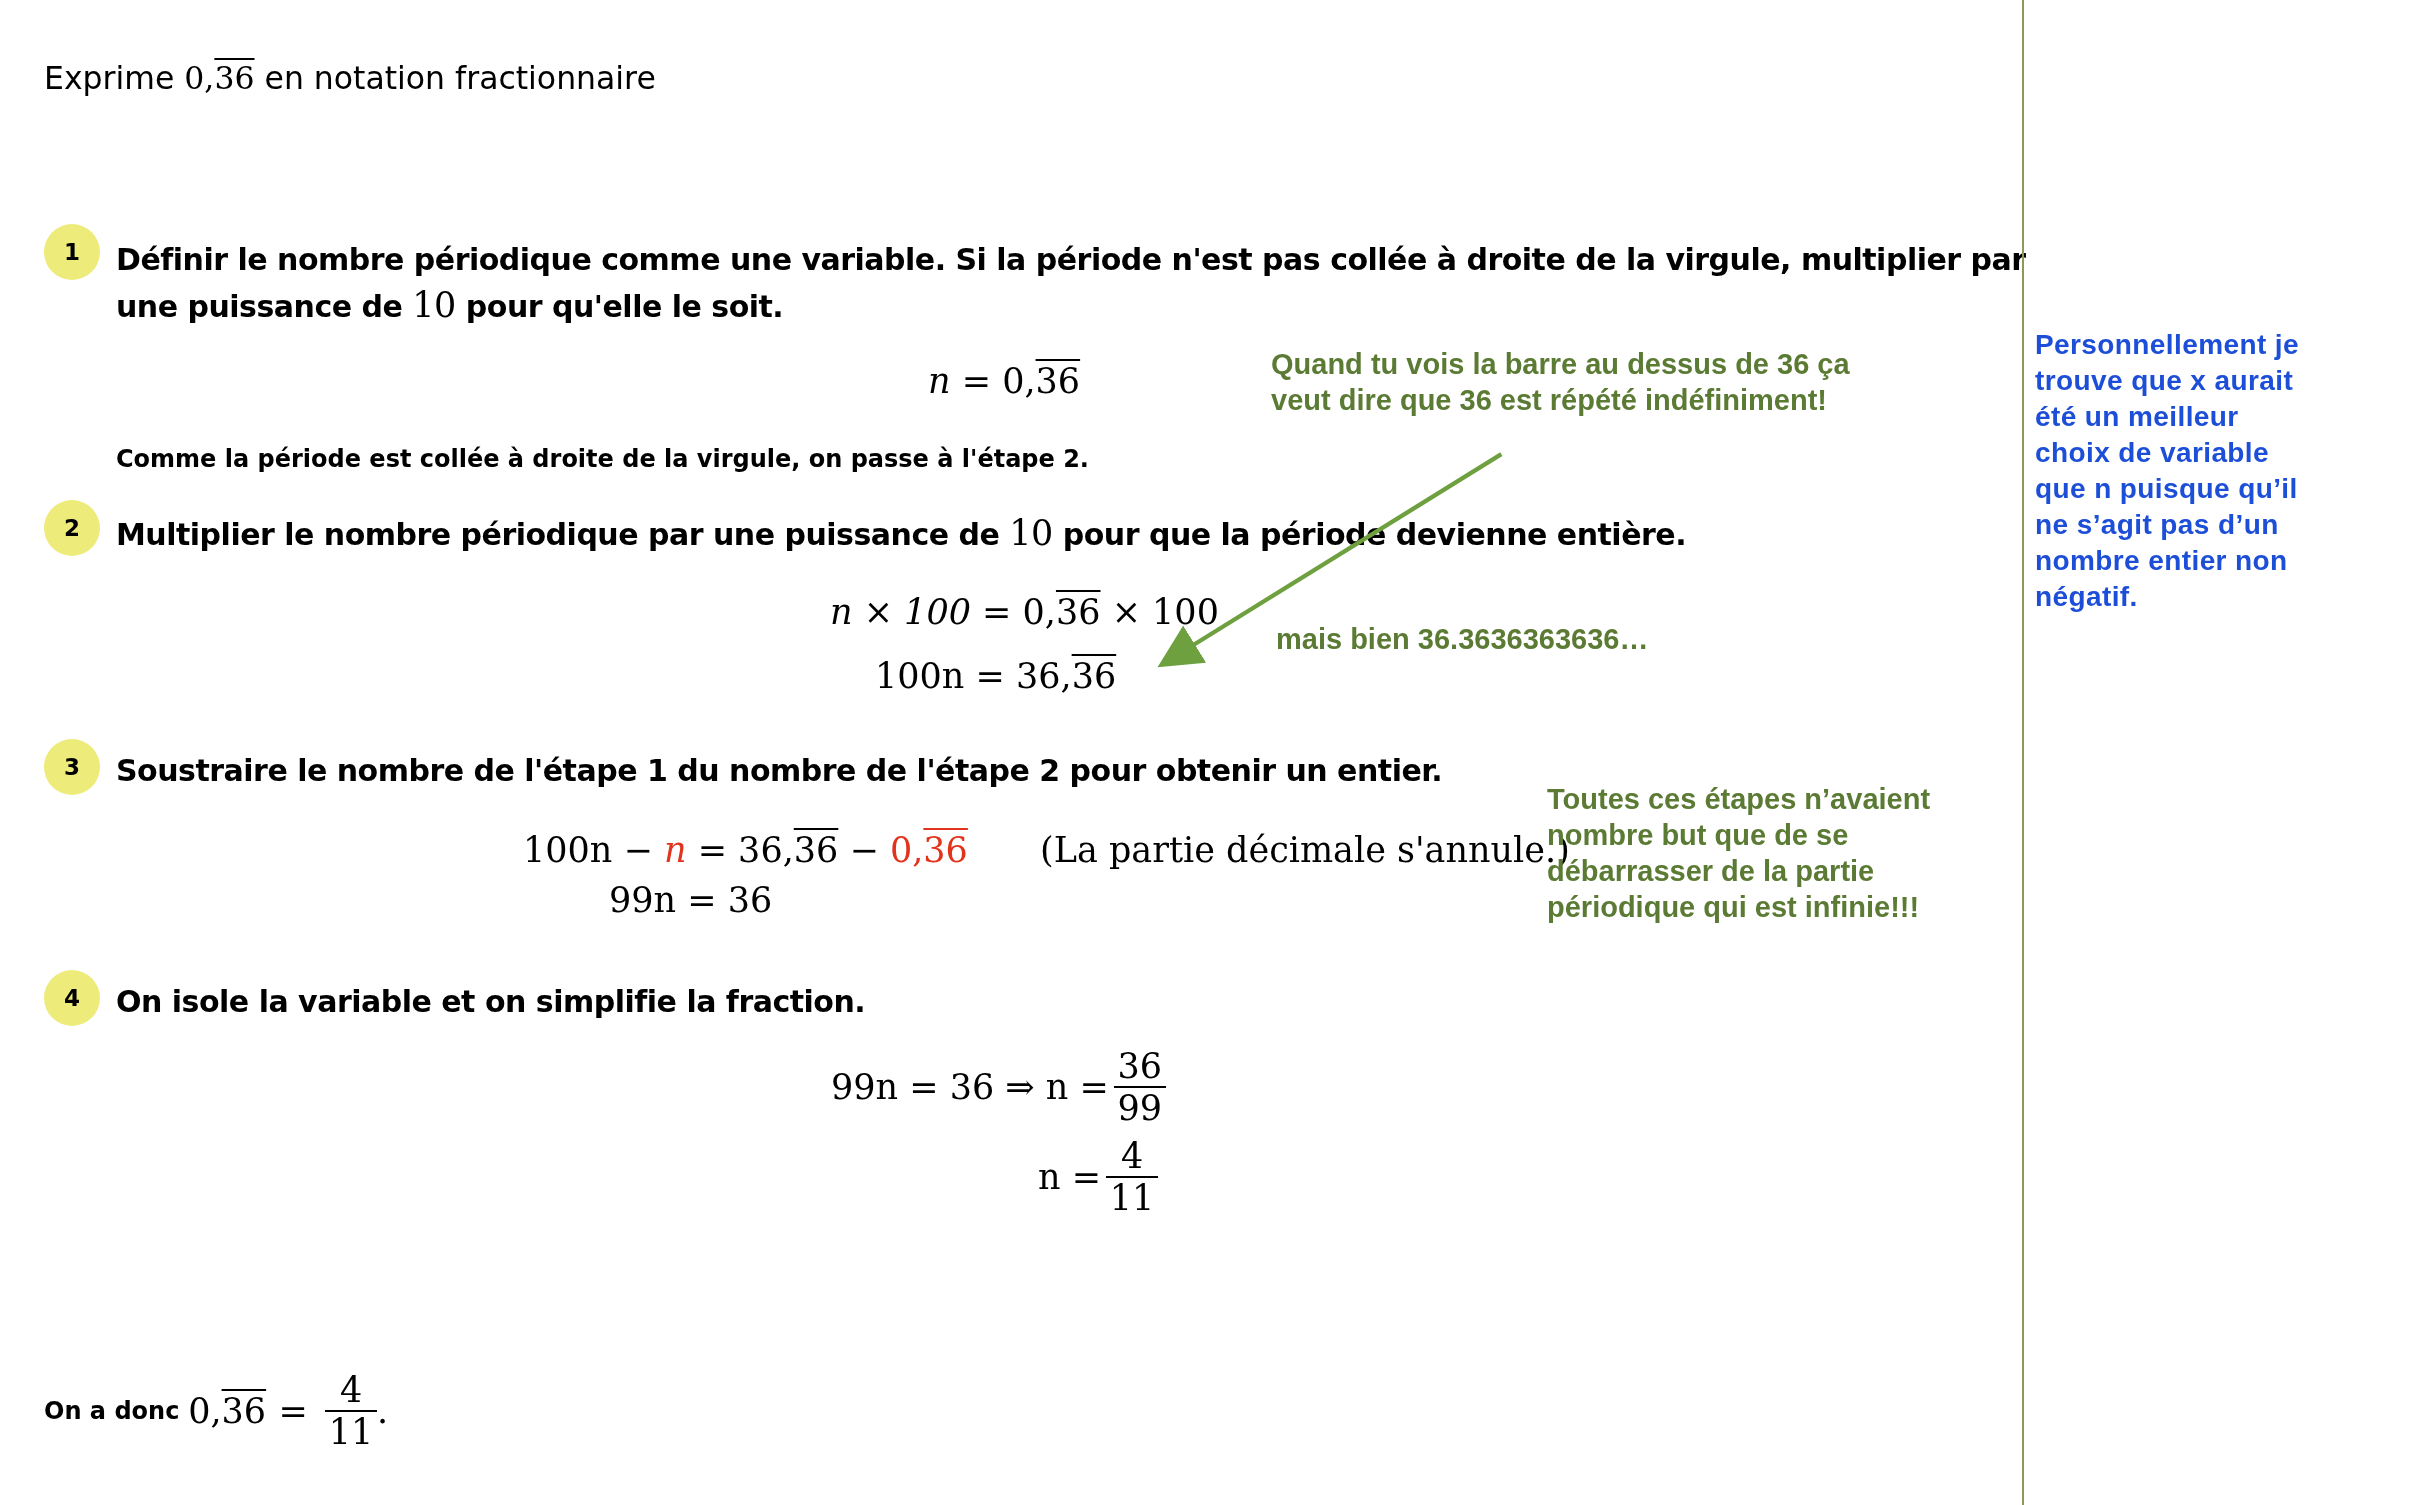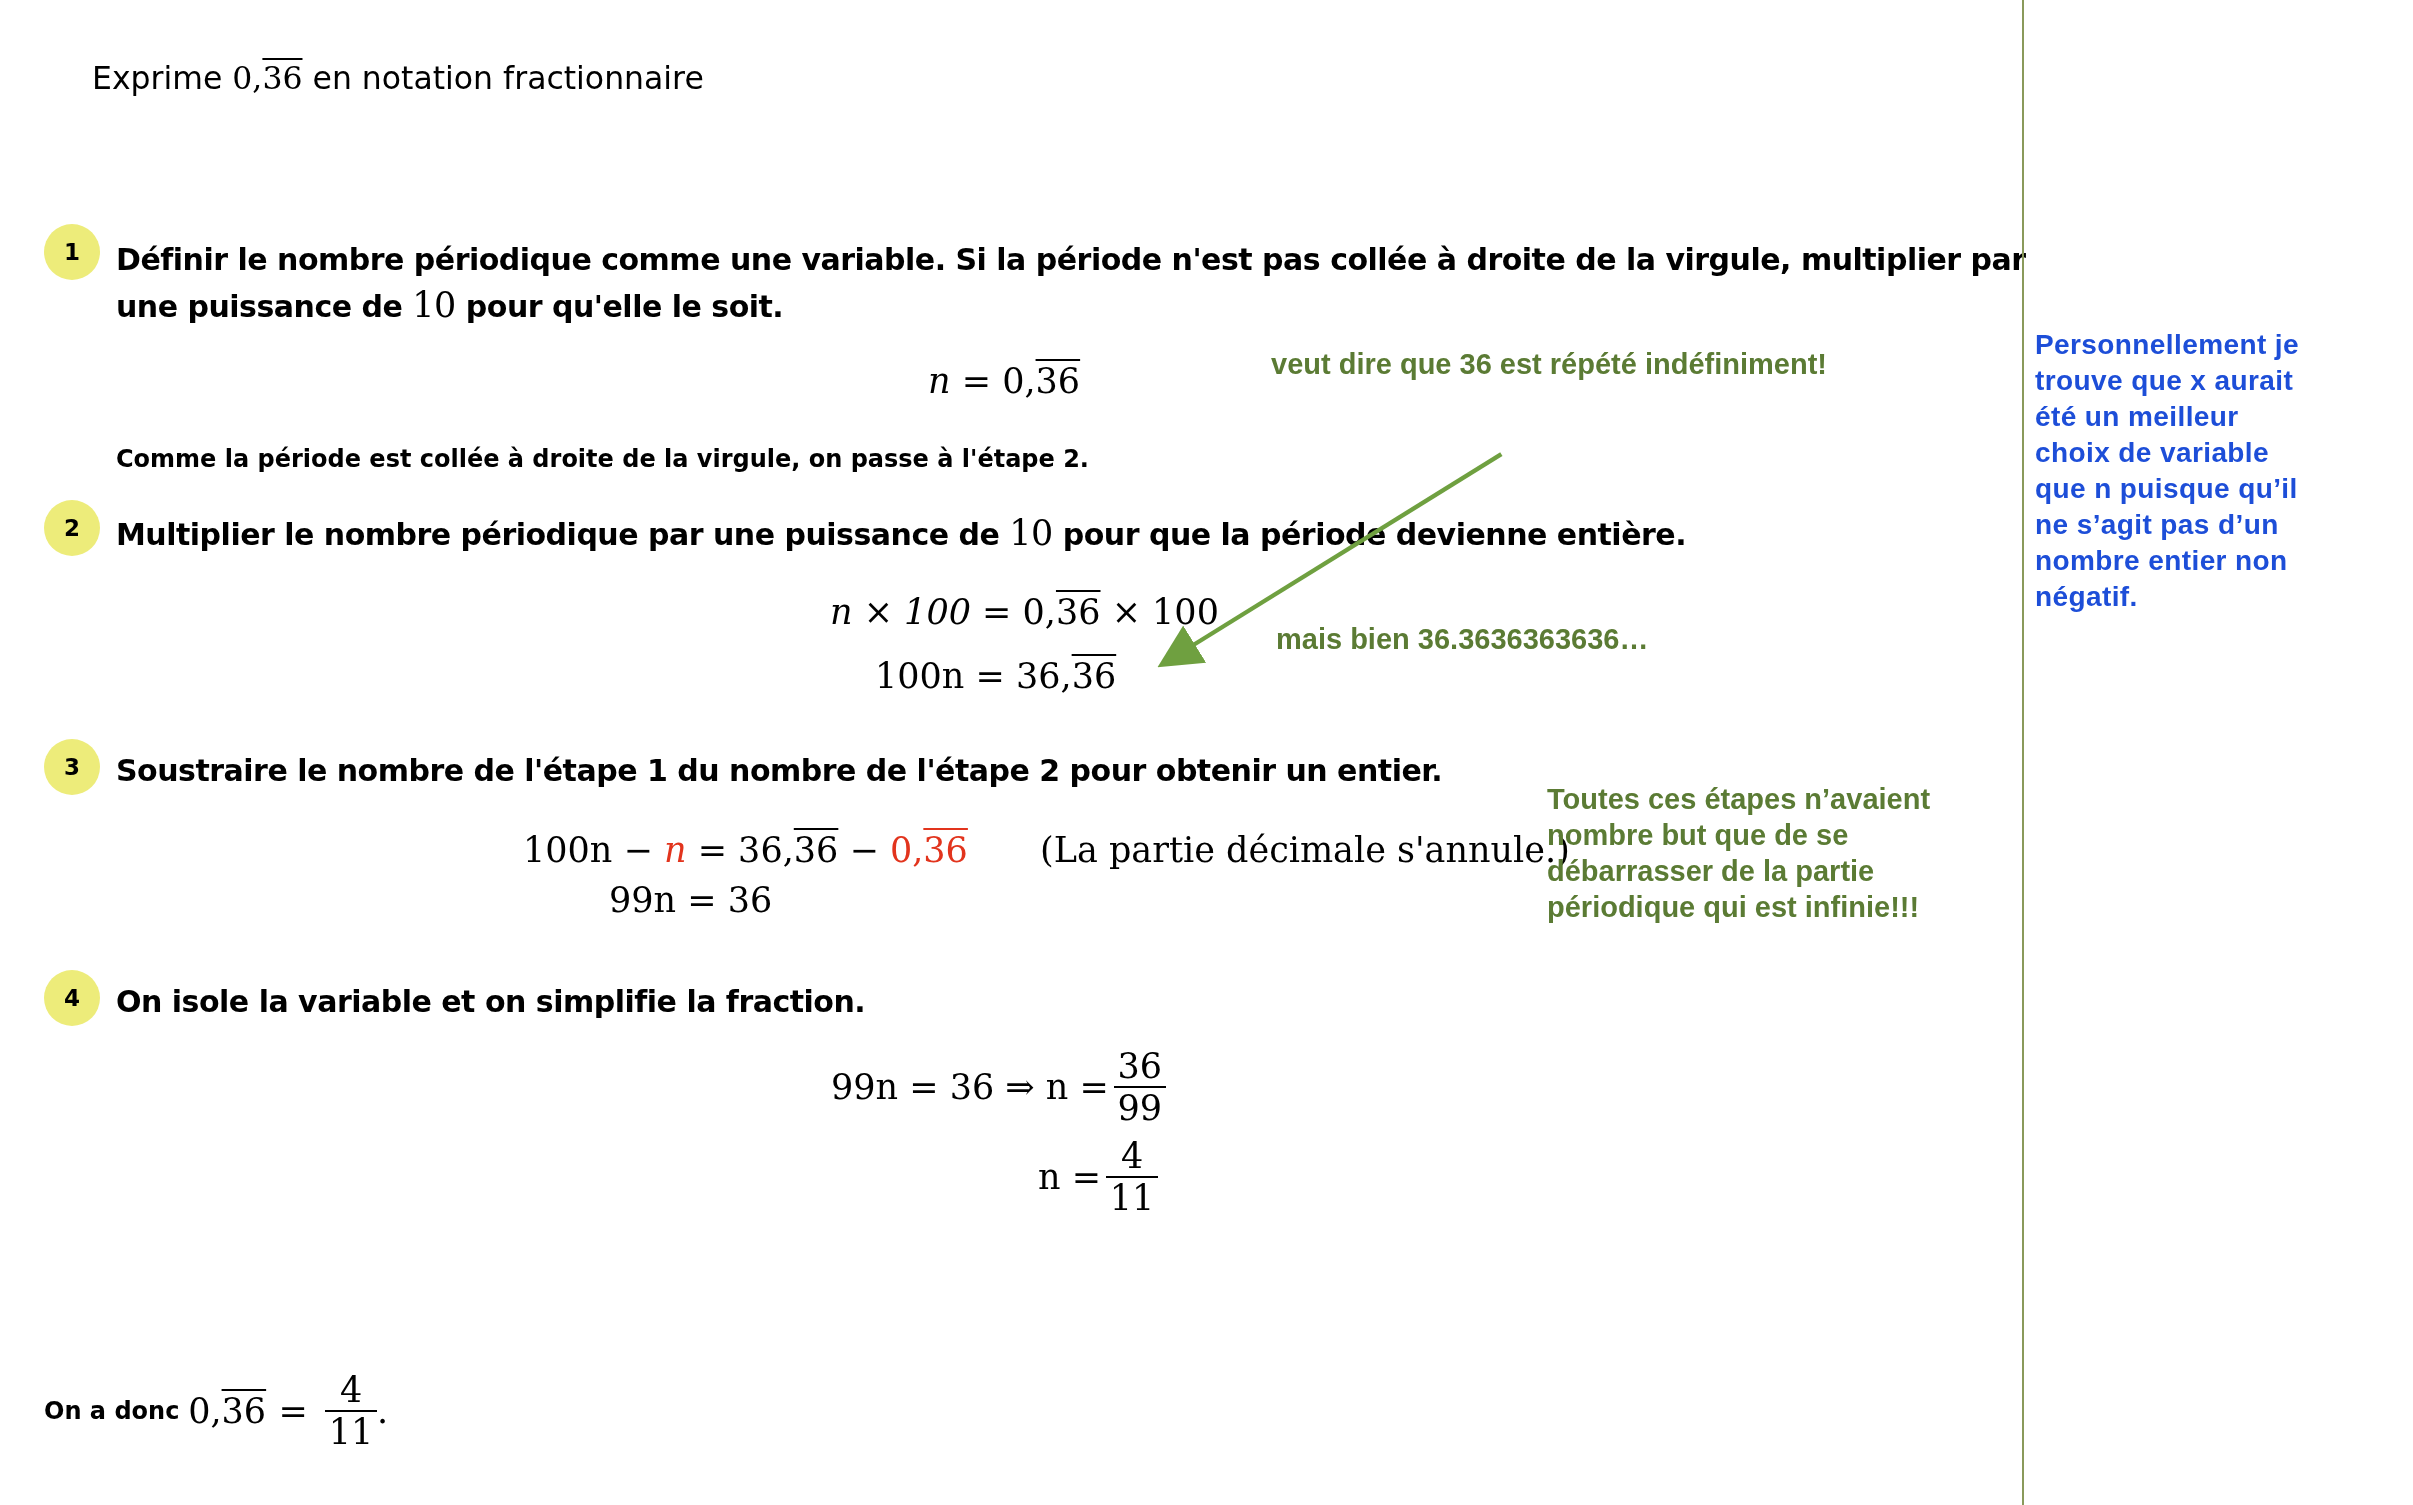--- a/index.html
+++ b/index.html
@@ -1,19 +1,19 @@
 <!DOCTYPE html>
 <html style="font-size:14px"><head>
 <meta charset="utf-8">
 <style>
   html, body { margin:0; padding:0; background:#ffffff; }
   body { width:2413px; height:1505px; position:relative; overflow:hidden;
          font-family:"DejaVu Sans", sans-serif; color:#000; }
   .abs { position:absolute; white-space:nowrap; }
-  .title { left:44px; top:60px; font-size:31.5px;margin-left:48px; }
+  .title { left:44px; top:60px; font-size:31.5px; }
   .math { font-family:"DejaVu Serif", serif; }
   .mi { font-style:italic; }
   .ov { text-decoration:overline; text-decoration-thickness:1.8px; }
   .circle { position:absolute; width:56px; height:56px; border-radius:50%;
             background:#EDEC7A; font-weight:bold; font-size:23px;
             display:flex; align-items:center; justify-content:center; }
   .heading { font-weight:bold; font-size:30px; letter-spacing:-0.5px; }
   .body { font-size:24px;font-weight:bold; }
   .eq { font-family:"DejaVu Serif", serif; font-size:35px; text-align:right; }
   .red { color:#E2341D; }
@@ -112,20 +112,21 @@
   <span class="math" style="font-size:35px; margin-left:8.8px;"><span>0,</span><span class="ov">36</span></span>
   <span class="math" style="font-size:35px; margin:0 12.3px;">=</span>
   <span class="frac math" style="font-size:35px;">
       <span class="num">4</span>
       <span class="den">11</span>
     </span>
   <span class="math" style="font-size:35px;">.</span>
 </div>
 
 <div class="abs green" style="left:1271px; top:346px;">
+  <div>Quand tu vois  la barre au dessus de 36 ça</div>
   <div>veut dire que 36 est répété indéfiniment!</div>
 </div>
 <div class="abs green" style="left:1276px; top:621px;">
   <div>mais bien 36.3636363636…</div>
 </div>
 <div class="abs green" style="left:1547px; top:781px;">
   <div>Toutes ces étapes n’avaient</div>
   <div>nombre but que de se</div>
   <div>débarrasser de la partie</div>
   <div>périodique qui est infinie!!!</div>

